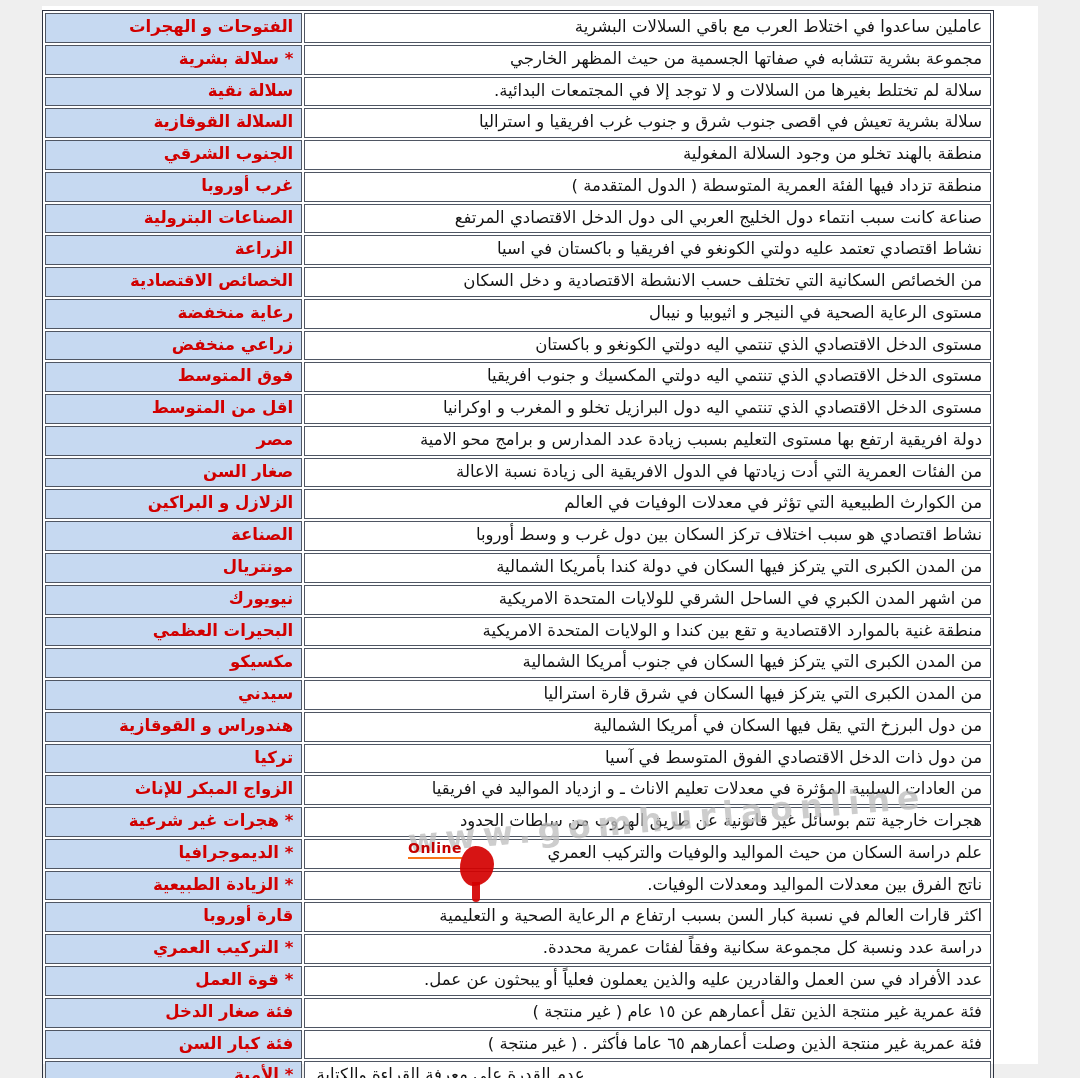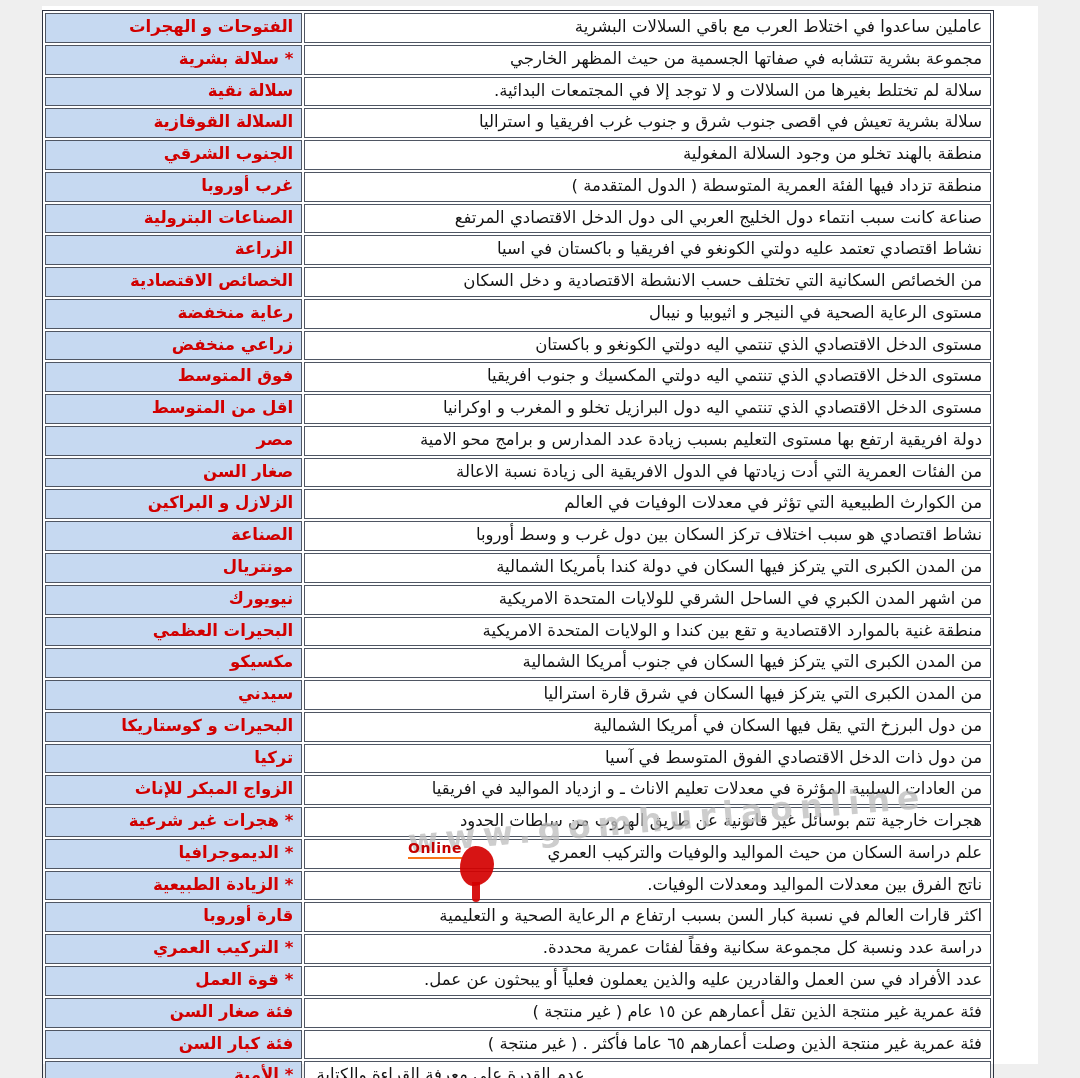--- a/index.html
+++ b/index.html
@@ -209,21 +209,21 @@
         <tr>
           <td class="def-cell">من المدن الكبرى التي يتركز فيها السكان في جنوب أمريكا الشمالية</td>
           <td class="term-cell">مكسيكو</td>
         </tr>
         <tr>
           <td class="def-cell">من المدن الكبرى التي يتركز فيها السكان في شرق قارة استراليا</td>
           <td class="term-cell">سيدني</td>
         </tr>
         <tr>
           <td class="def-cell">من دول البرزخ  التي يقل فيها السكان في أمريكا الشمالية</td>
-          <td class="term-cell">البحيرات و كوستاريكا</td>
+          <td class="term-cell">هندوراس و القوقازية</td>
         </tr>
         <tr>
           <td class="def-cell">من دول ذات الدخل الاقتصادي الفوق المتوسط في آسيا</td>
           <td class="term-cell">تركيا</td>
         </tr>
         <tr>
           <td class="def-cell">من العادات السلبية المؤثرة في معدلات تعليم الاناث ـ و ازدياد المواليد في افريقيا</td>
           <td class="term-cell">الزواج المبكر للإناث</td>
         </tr>
         <tr>
@@ -245,21 +245,21 @@
         <tr>
           <td class="def-cell">دراسة عدد ونسبة كل مجموعة سكانية وفقاً لفئات عمرية محددة.</td>
           <td class="term-cell">* التركيب العمري</td>
         </tr>
         <tr>
           <td class="def-cell">عدد الأفراد في سن العمل والقادرين عليه والذين يعملون فعلياً أو يبحثون عن عمل.</td>
           <td class="term-cell">* قوة العمل</td>
         </tr>
         <tr>
           <td class="def-cell">فئة عمرية غير منتجة الذين تقل أعمارهم عن ١٥ عام  ( غير منتجة )</td>
-          <td class="term-cell">فئة صغار السن</td>
+          <td class="term-cell">فئة صغار الدخل</td>
         </tr>
         <tr>
           <td class="def-cell">فئة عمرية غير منتجة الذين وصلت أعمارهم ٦٥ عاما فأكثر . ( غير منتجة )</td>
           <td class="term-cell">فئة كبار السن</td>
         </tr>
         <tr>
           <td class="def-cell align-left">عدم القدرة على معرفة القراءة والكتابة.</td>
           <td class="term-cell">* الأمية</td>
         </tr>
       </tbody>

